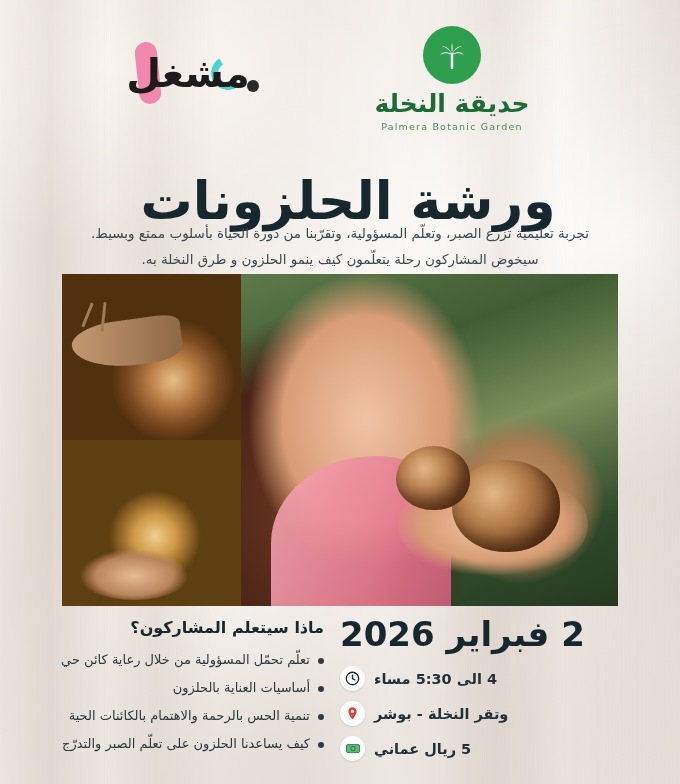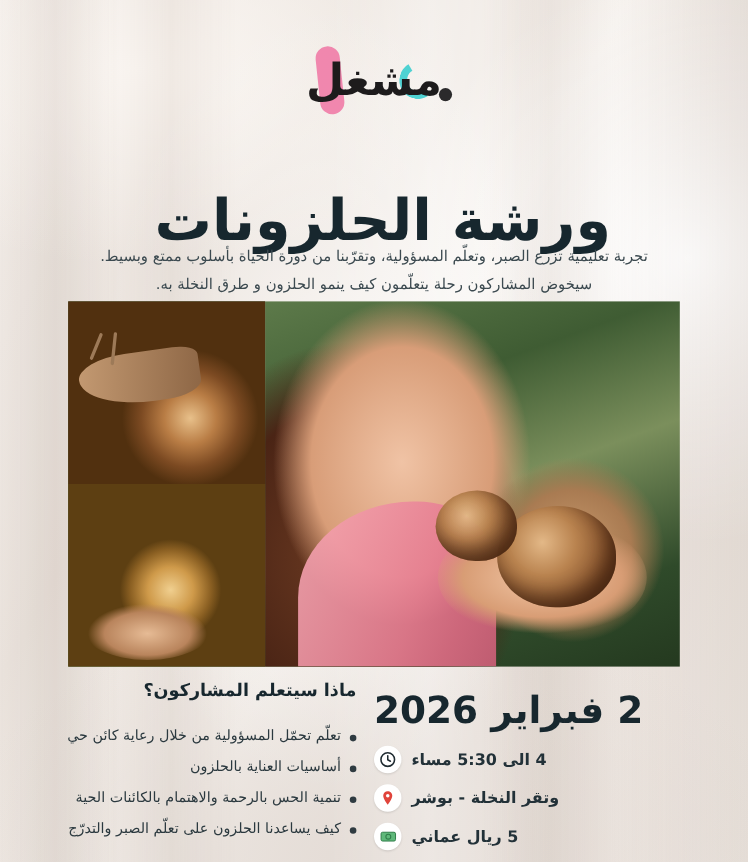--- a/index.html
+++ b/index.html
@@ -261,21 +261,21 @@
     width: 318px;
     text-align: left;
     direction: rtl;
   }
   .date-big {
     font-size: 34px;
     font-weight: 700;
     color: #17272e;
     text-align: left;
     letter-spacing: -.5px;
-    margin: 12px 0 12px 0;
+    margin: 0 0 12px 0;
     direction: rtl;
   }
   .meta-row {
     display: flex;
     flex-direction: row-reverse;
     align-items: center;
     justify-content: flex-start;
     gap: 9px;
     margin-bottom: 10px;
     direction: rtl;
@@ -298,21 +298,21 @@
   .right-col {
     flex: 1;
     text-align: right;
     direction: rtl;
     padding-top: 4px;
   }
   .q-head {
     font-size: 16px;
     font-weight: 700;
     color: #17272e;
-    margin-bottom: 24px;
+    margin-bottom: 14px;
   }
   .bullet {
     display: flex;
     flex-direction: row;
     align-items: flex-start;
     justify-content: flex-start;
     gap: 8px;
     margin-bottom: 9px;
   }
   .bullet .dot {
@@ -342,20 +342,34 @@
 
   <div class="logos">
 
     <div class="brand-mashghal">
       <div class="swoosh-pink"></div>
       <div class="swoosh-teal"></div>
       <div class="dot-dark"></div>
       <div class="arabic-word">مشغل</div>
     </div>
 
+    <div class="brand-palmera">
+      <div class="palm-badge">
+        <svg width="34" height="34" viewBox="0 0 34 34" aria-hidden="true">
+          <path d="M17 30 L17 16" stroke="#ffffff" stroke-width="2.4" stroke-linecap="round" fill="none"></path>
+          <path d="M17 16 C11 13 7 14 5 17 C9 14.5 13 15 17 17 Z" fill="#ffffff"></path>
+          <path d="M17 16 C23 13 27 14 29 17 C25 14.5 21 15 17 17 Z" fill="#ffffff"></path>
+          <path d="M17 16 C14 10 10 8 7 8 C12 10 15 12 17 17 Z" fill="#ffffff"></path>
+          <path d="M17 16 C20 10 24 8 27 8 C22 10 19 12 17 17 Z" fill="#ffffff"></path>
+          <path d="M17 15 C16.2 10 16.6 7 17 5 C17.6 7.4 17.9 10.6 17 15 Z" fill="#ffffff"></path>
+        </svg>
+      </div>
+      <div class="palmera-ar">حديقة النخلة</div>
+      <div class="palmera-en">Palmera Botanic Garden</div>
+    </div>
 
   </div>
 
   <h1 class="title">ورشة الحلزونات</h1>
   <p class="subtitle">تجربة تعليمية تزرع الصبر، وتعلّم المسؤولية، وتقرّبنا من دورة الحياة بأسلوب ممتع وبسيط. سيخوض المشاركون رحلة يتعلّمون كيف ينمو الحلزون و طرق النخلة به.</p>
 
   <div class="collage">
     <div class="photo main">
       <div class="pink-shirt"></div>
       <div class="hands"></div>

